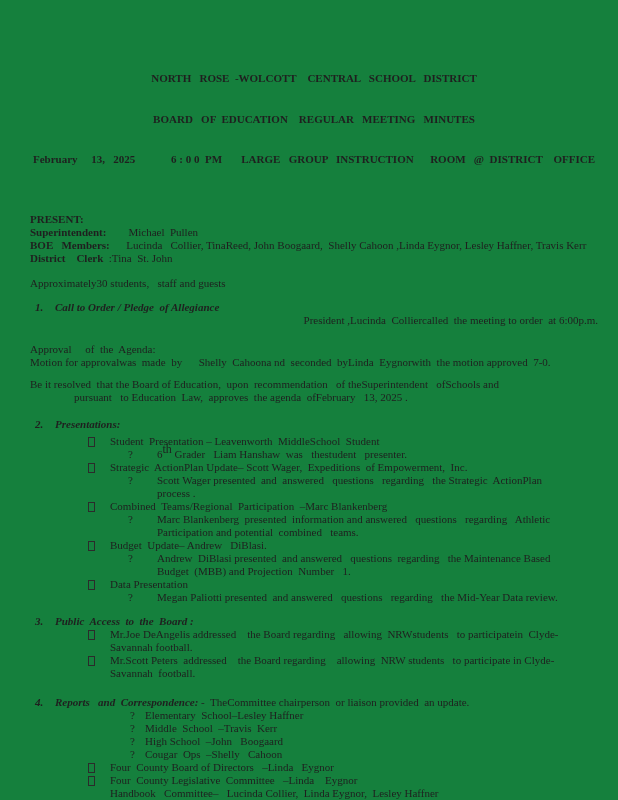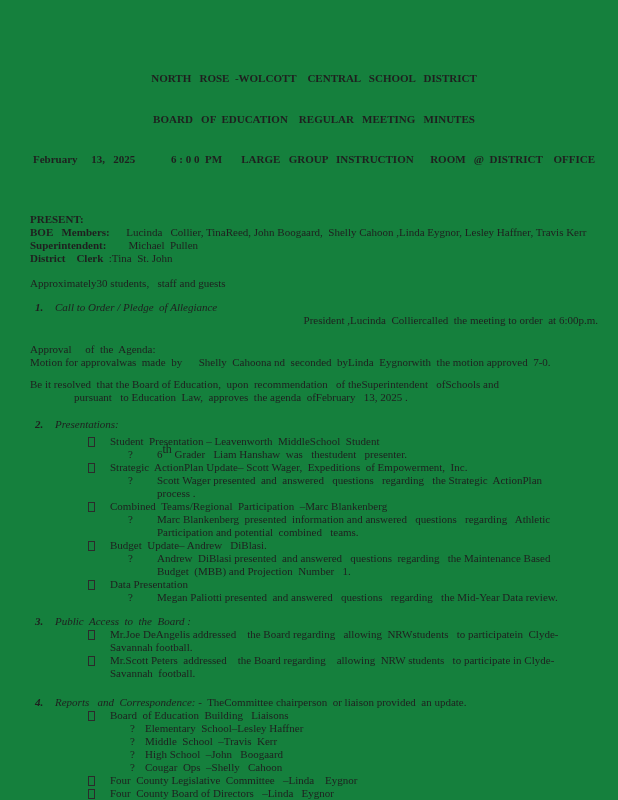--- a/index.html
+++ b/index.html
@@ -10,21 +10,21 @@
     font-size:11px;line-height:13px;
     padding:45px 20px 0 30px;overflow:hidden;
   }
   p{margin:0;white-space:pre-wrap;}
   .hdr{text-align:center;font-weight:bold;white-space:pre-wrap;line-height:13.5px;}
   .b{font-weight:bold;}
   .present{margin-top:19px;}
   .attendance{margin-top:12px;}
   .sect{margin-top:11px;}
   .sect .num{font-weight:bold;font-style:italic;display:inline-block;width:20px;margin-left:5px;}
-  .sect .ttl{font-weight:normal;font-style:italic;margin-top:28px;}
+  .sect .ttl{font-weight:bold;font-style:italic;margin-top:28px;}
   .indent1{margin-left:25px;text-align:right;}
   .approval{margin-top:16px;font-weight:normal;}
   .resolved{margin-top:9px;}
   .resolved2{margin-left:44px;}
   .mt14{margin-top:14px;}
   .mt16{margin-top:16px;}
   .items2{margin-top:4px;}
   .li1{position:relative;padding-left:80px;white-space:pre-wrap;}
   .li1 .bx{position:absolute;left:58px;top:2px;display:inline-block;width:5px;height:8px;border:1px solid #2b2b2b;}
   .li2{position:relative;padding-left:127px;white-space:pre-wrap;}
@@ -39,22 +39,22 @@
 <div class="page">
 
   <div class="hdr">
     <div>NORTH   ROSE  -WOLCOTT    CENTRAL   SCHOOL   DISTRICT</div>
     <div>BOARD   OF  EDUCATION    REGULAR   MEETING   MINUTES</div>
     <div>February     13,   2025             6 : 0 0  PM       LARGE   GROUP   INSTRUCTION      ROOM   @  DISTRICT    OFFICE</div>
   </div>
 
   <div class="present">
     <p class="b">PRESENT:</p>
+    <p><span class="b">Superintendent:</span><span>        Michael  Pullen</span></p>
     <p><span class="b">BOE   Members:</span><span>      Lucinda   Collier, TinaReed, John Boogaard,  Shelly Cahoon ,Linda Eygnor, Lesley Haffner, Travis Kerr</span></p>
-    <p><span class="b">Superintendent:</span><span>        Michael  Pullen</span></p>
     <p><span class="b">District    Clerk</span><span>  :Tina  St. John</span></p>
     <p class="attendance">Approximately30 students,   staff and guests</p>
   </div>
 
   <p class="sect"><span class="num">1.</span><span class="ttl">Call to Order / Pledge  of Allegiance</span></p>
   <p class="indent1">President ,Lucinda  Colliercalled  the meeting to order  at 6:00p.m.</p>
   <p class="approval">Approval     of  the  Agenda:</p>
   <p>Motion for approvalwas  made  by      Shelly  Cahoona nd  seconded  byLinda  Eygnorwith  the motion approved  7-0.</p>
   <p class="resolved">Be it resolved  that the Board of Education,  upon  recommendation   of theSuperintendent   ofSchools and</p>
   <p class="resolved2">pursuant   to Education  Law,  approves  the agenda  ofFebruary   13, 2025 .</p>
@@ -84,24 +84,23 @@
   <div>
     <div class="li1"><span class="bx"></span></div>
     <div class="li1"><span class="bx"></span><span>Mr.Joe DeAngelis addressed    the Board regarding   allowing  NRWstudents   to participatein  Clyde-
 Savannah football.</span></div>
     <div class="li1"><span class="bx"></span><span>Mr.Scott Peters  addressed    the Board regarding    allowing  NRW students   to participate in Clyde-
 Savannah  football.</span></div>
   </div>
 
   <p class="sect mt16"><span class="num">4.</span><span class="ttl">Reports   and  Correspondence:</span><span> -  TheCommittee chairperson  or liaison provided  an update.</span></p>
   <div>
-    <div class="li1"><span class="bx"></span><span>Board  of Education  Building   Liaisons</span></div>
     <div class="li2 s4"><span class="q">?</span><span>Elementary  School–Lesley Haffner</span></div>
     <div class="li2 s4"><span class="q">?</span><span>Middle  School  –Travis  Kerr</span></div>
     <div class="li2 s4"><span class="q">?</span><span>High School  –John   Boogaard</span></div>
     <div class="li2 s4"><span class="q">?</span><span>Cougar  Ops  –Shelly   Cahoon</span></div>
+    <div class="li1"><span class="bx"></span><span>Four  County Board of Directors   –Linda   Eygnor</span></div>
     <div class="li1"><span class="bx"></span><span>Four  County Legislative  Committee   –Linda    Eygnor</span></div>
-    <div class="li1"><span class="bx"></span><span>Four  County Board of Directors   –Linda   Eygnor</span></div>
     <div class="li1"><span>Handbook   Committee–   Lucinda Collier,  Linda Eygnor,  Lesley Haffner</span></div>
 
   </div>
 
 </div>
 
 </body></html>

